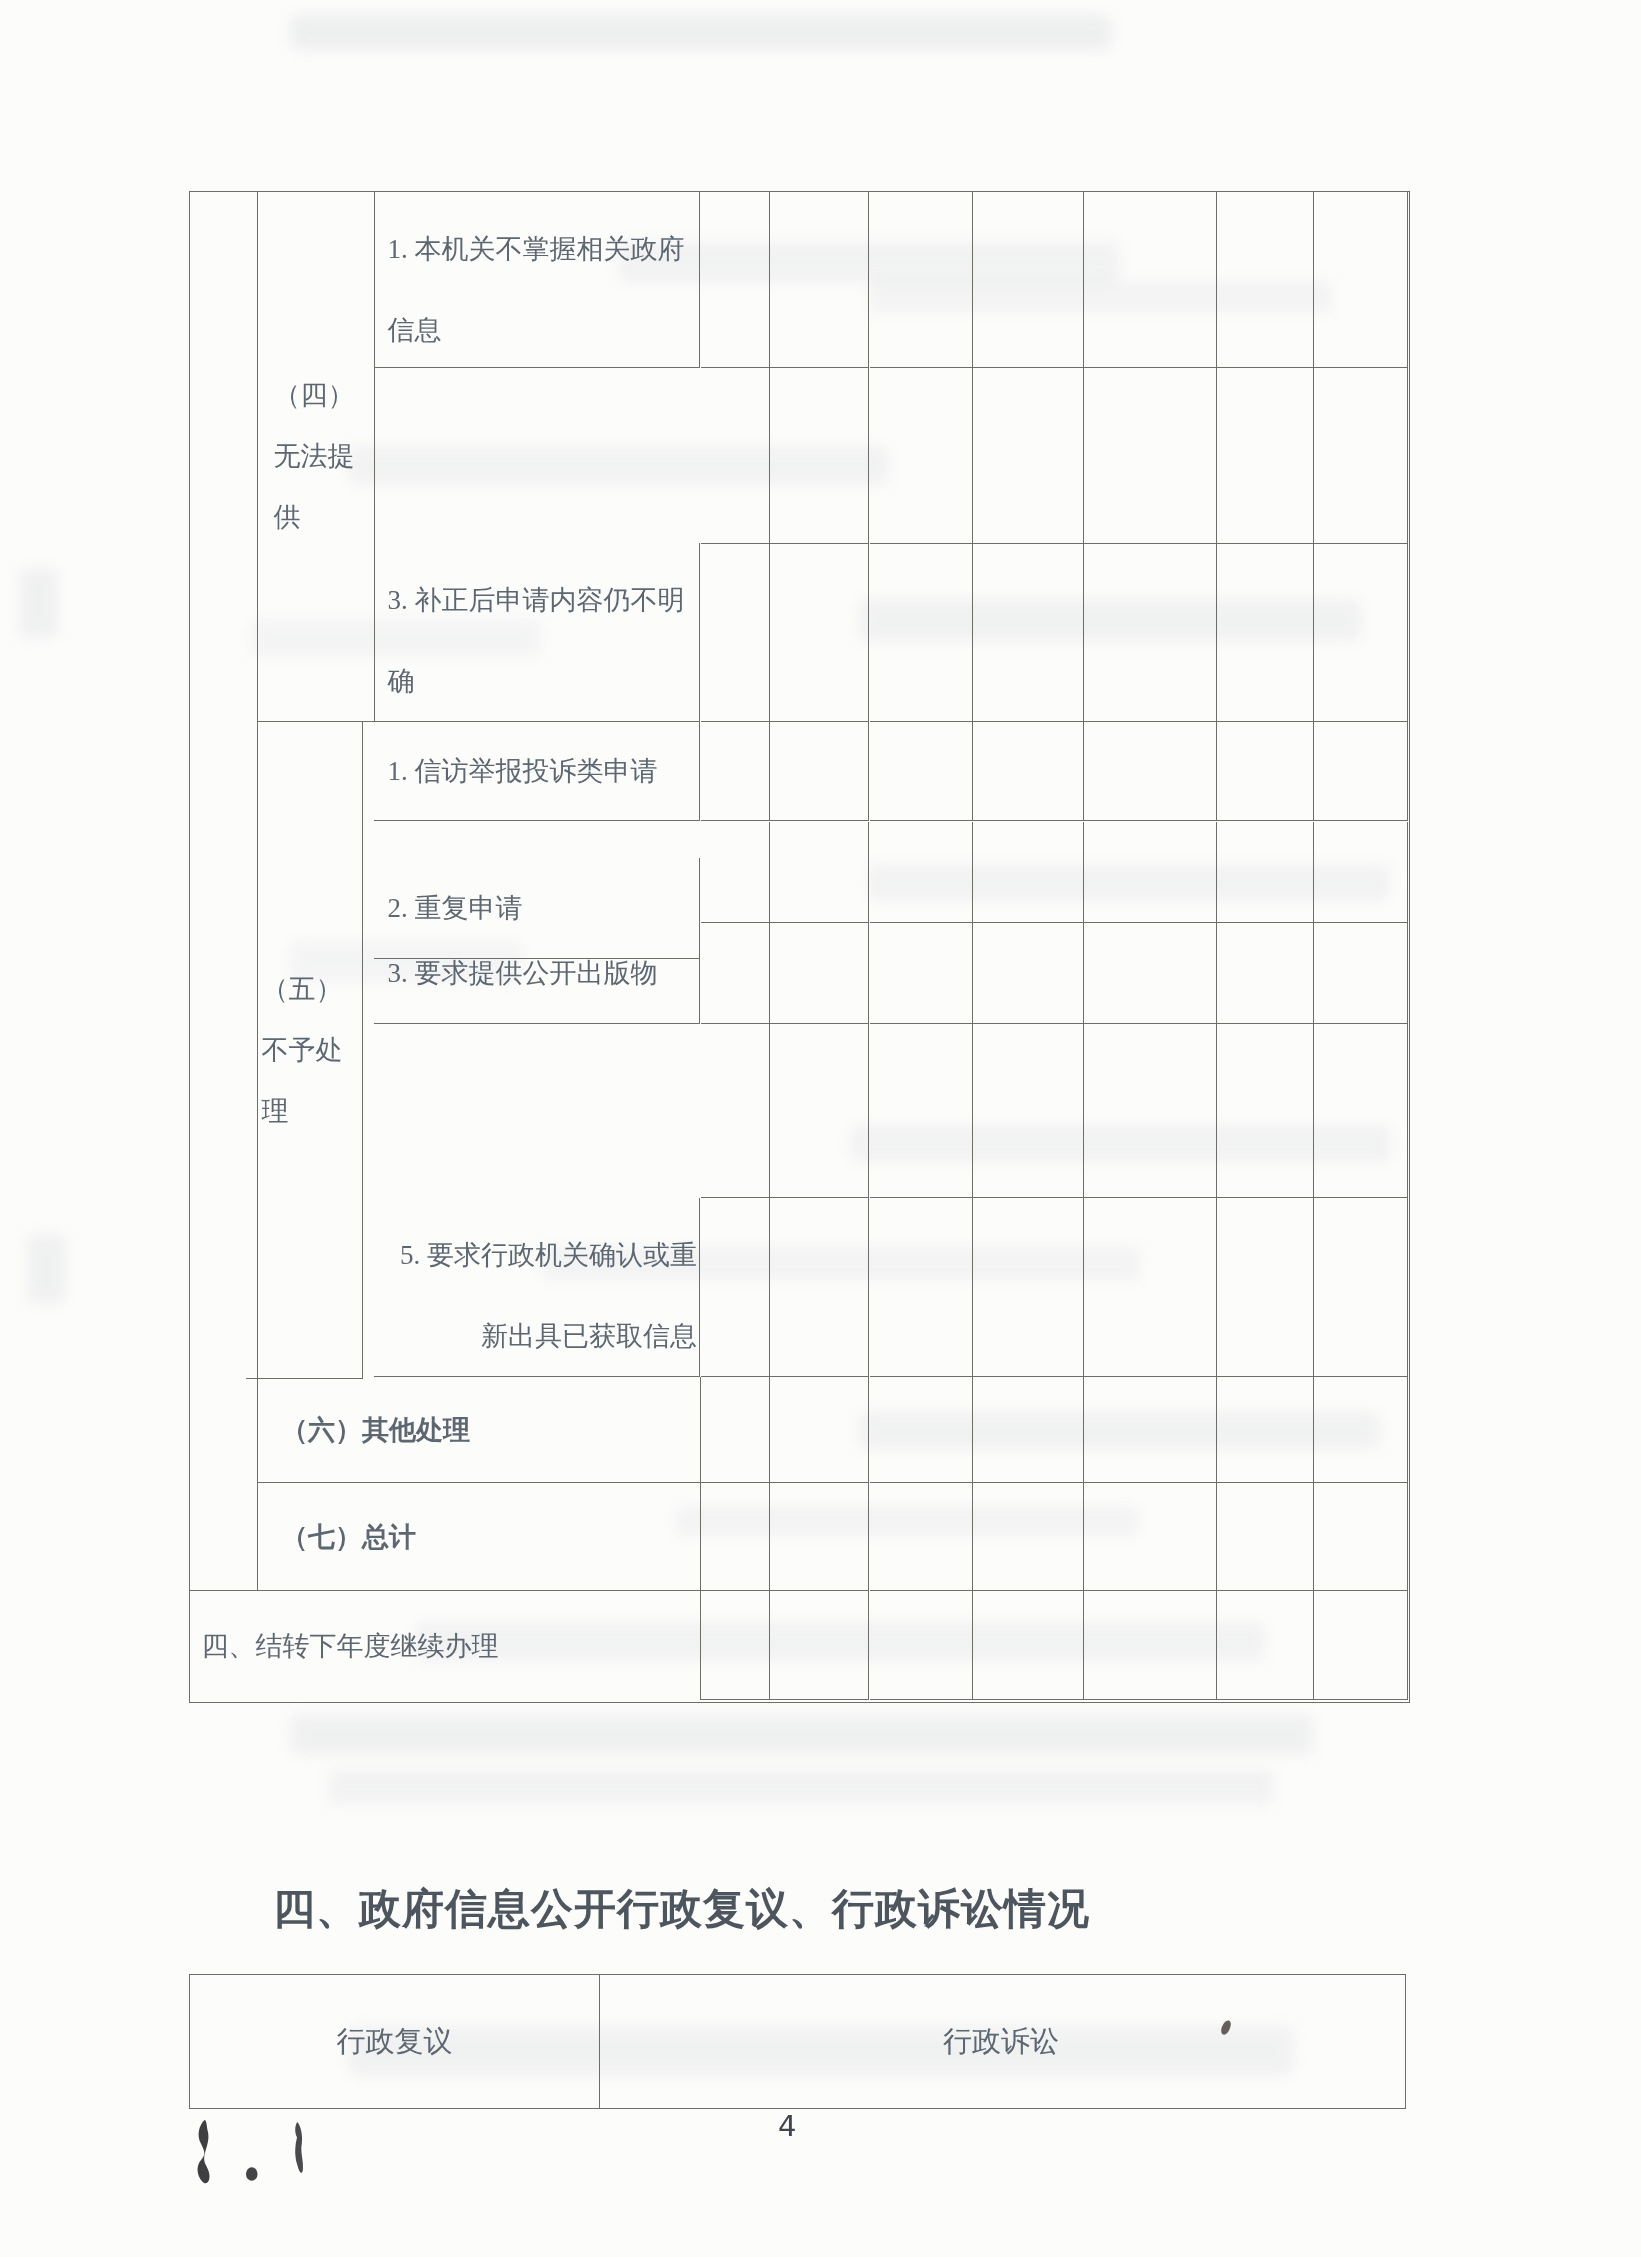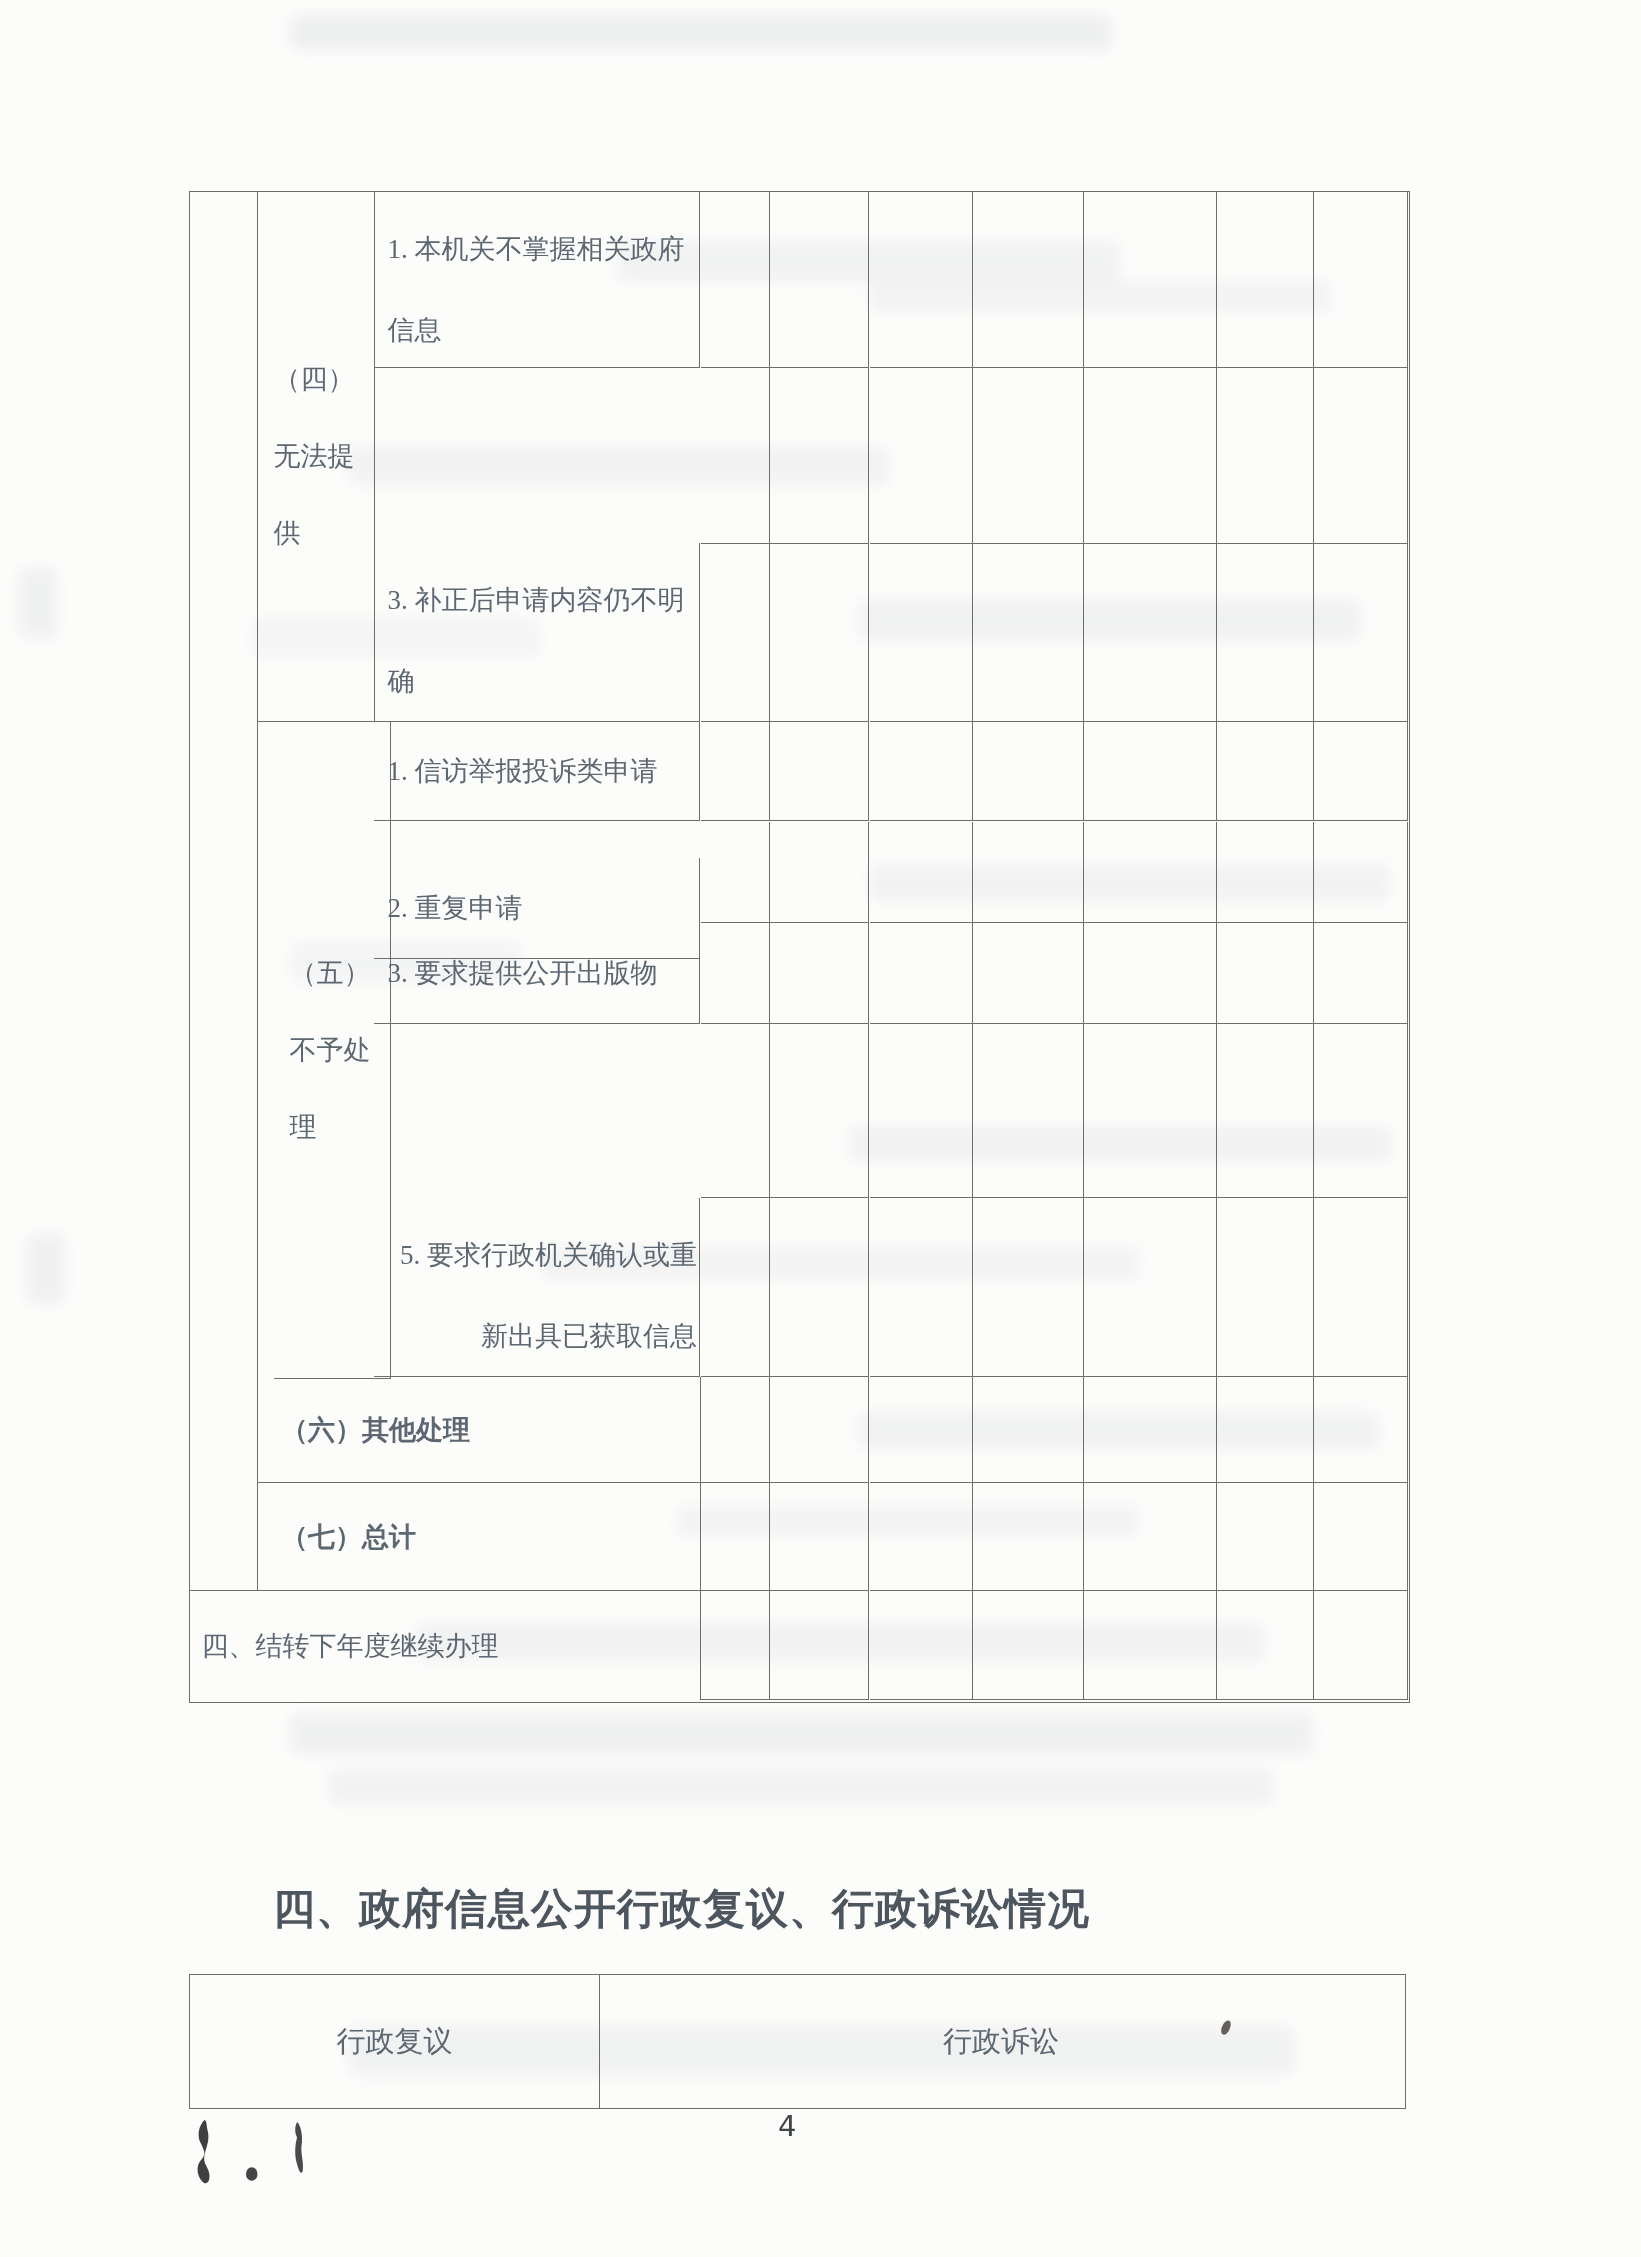--- a/index.html
+++ b/index.html
@@ -20,21 +20,21 @@
   .t1cell{
     position:absolute; box-sizing:border-box;
     border-right:1.9px solid var(--line); border-bottom:1.9px solid var(--line);
     color:var(--text); font-size:27px;
   }
   .noright{border-right:none;}
   .nobottom{border-bottom:none;}
   .itemcell{word-break:break-all; line-height:81px; padding:17.4px 1.9px 0 13.5px;}
   .itemcell.short{display:flex; align-items:center; padding:0 1.9px 0 13.5px; line-height:33px;}
   .catcell{display:flex; align-items:center; justify-content:center;}
-  .catcell .wrap{width:85px; word-break:break-all; line-height:77px; text-align:left;}
+  .catcell .wrap{width:85px; word-break:break-all; line-height:61px; text-align:left;}
   .rowlabel{display:flex; align-items:center; padding-left:23px;font-weight:bold;}
   .carrycell{display:flex; align-items:center; padding-left:11.6px;}
   .dcell{position:absolute; box-sizing:border-box; border-right:1.9px solid var(--line); border-bottom:1.9px solid var(--line);}
   
   .sec-title{
     position:absolute; left:273px; top:1881px; width:869px;
     font-family:"Liberation Sans","DejaVu Sans",sans-serif;
     font-size:42px; font-weight:bold; color:var(--title); letter-spacing:1px;
     white-space:nowrap;
   }
@@ -92,21 +92,21 @@
   <div class="table1">
 
     <div class="t1cell" style="left:0;top:0;width:68px;height:1399px;"></div>
 
     <div class="t1cell catcell" style="left:68px;top:0;width:117px;height:530px;">
       <span class="wrap">（四）无法提供</span>
     </div>
     <div class="t1cell itemcell" style="left:184px;top:0;width:326px;height:176px;">1. 本机关不掌握相关政府信息</div>
     <div class="t1cell itemcell" style="left:184px;top:351px;width:326px;height:179px;">3. 补正后申请内容仍不明确</div>
 
-    <div class="t1cell catcell" style="left:84px;top:530px;width:117px;height:657px;align-items:center;">
+    <div class="t1cell catcell" style="left:56px;top:530px;width:117px;height:657px;align-items:center;">
       <span class="wrap">（五）不予处理</span>
     </div>
     <div class="t1cell itemcell short" style="left:184px;top:530px;width:326px;height:99px;">1. 信访举报投诉类申请</div>
     <div class="t1cell itemcell short" style="left:184px;top:630px;width:326px;height:101px;margin-top:36px;">2. 重复申请</div>
     <div class="t1cell itemcell short" style="left:184px;top:731px;width:326px;height:101px;">3. 要求提供公开出版物</div>
     <div class="t1cell itemcell" style="left:184px;top:1006px;width:326px;height:179px;text-align:right;">5. 要求行政机关确认或重新出具已获取信息</div>
 
     <div class="t1cell rowlabel" style="left:68px;top:1185px;width:443px;height:106px;">（六）其他处理</div>
     <div class="t1cell rowlabel" style="left:68px;top:1291px;width:443px;height:108px;">（七）总计</div>
 

